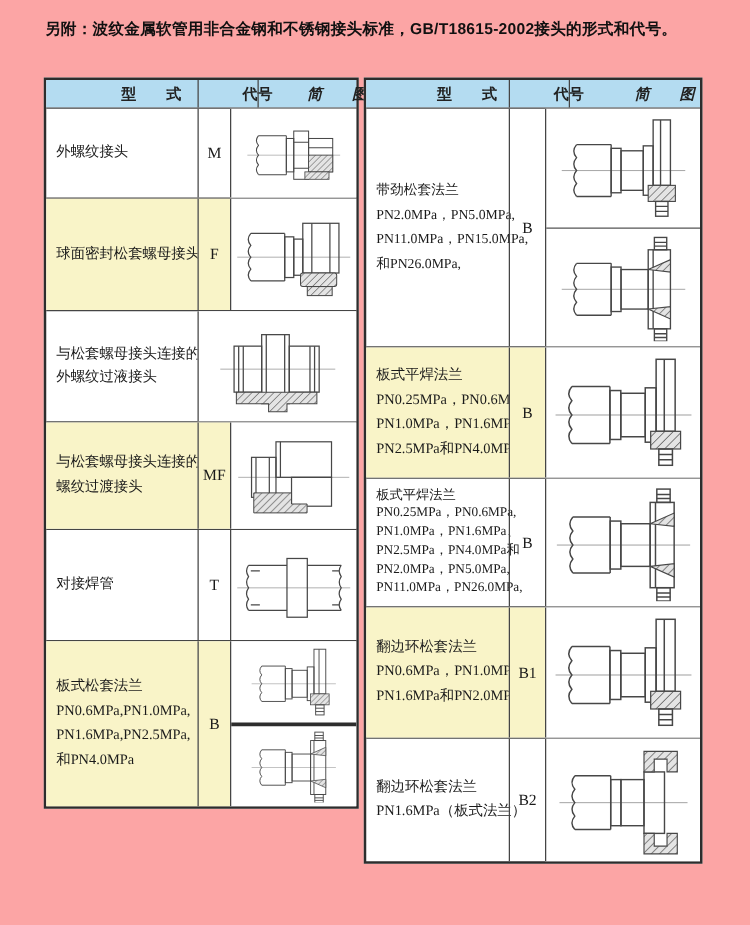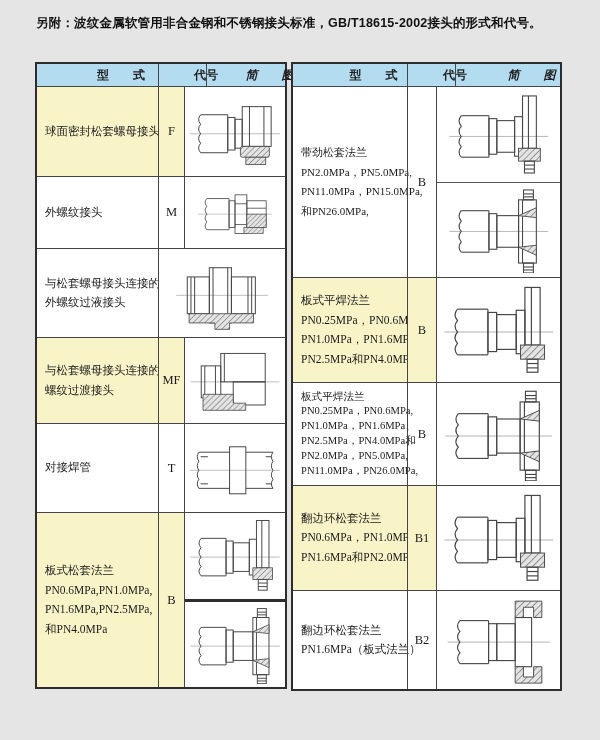--- a/index.html
+++ b/index.html
@@ -1,19 +1,19 @@
 <!DOCTYPE html>
 <html><head>
 <meta charset="utf-8">
 <style>
   html,body{margin:0;padding:0;}
   .page{
     position:relative;
     width:600px;height:740px;
-    background:#e5e5e5;
+    background:#fca5a5;
     overflow:hidden;
     font-family:"Liberation Serif","DejaVu Serif",serif;
     color:#1a1a1a;
   }
   .title{
     position:absolute;left:36px;top:15px;width:540px;
     font-family:"Liberation Sans","DejaVu Sans",sans-serif;
     font-size:12.5px;font-weight:bold;letter-spacing:0.2px;color:#111;
   }
   .tbl{
@@ -58,50 +58,20 @@
 <body>
 
 <div class="page">
   <div class="title">另附：波纹金属软管用非合金钢和不锈钢接头标准，GB/T18615-2002接头的形式和代号。</div>
   <div class="tbl t0">
       <div class="trow thead">
         <div class="cell c-type">型　　式</div>
         <div class="cell c-code">代号</div>
         <div class="cell c-diag">简　　图</div>
       </div>
-      <div class="trow body hl" style="height:90px">
-        <div class="cell c-type" style="line-height:19.5px;font-size:11.5px">
-          <div class="tline">球面密封松套螺母接头</div>
-        </div>
-        <div class="cell c-code">F</div>
-        <div class="cell c-diag">
-          <div class="dwrap">
-            <svg viewBox="0 0 104 88" preserveAspectRatio="xMidYMid meet">
-              <defs>
-                <pattern id="h2" width="4.5" height="4.5" patternUnits="userSpaceOnUse" patternTransform="rotate(45)">
-                  <rect width="4.5" height="4.5" fill="#e4e4e4"></rect>
-                  <line x1="0" y1="0" x2="0" y2="4.5" stroke="#5a5a5a" stroke-width="1.1"></line>
-                </pattern>
-              </defs>
-              <line x1="2" y1="46" x2="102" y2="46" stroke="#999" stroke-width="0.7"></line>
-              <path d="M14,25 q-4.5,5.3 0,10.5 q-4.5,5.3 0,10.5 q-4.5,5.3 0,10.5 q-4.5,5.3 0,10.5" stroke="#474747" stroke-width="1.1" fill="none"></path>
-              <line x1="14" y1="25" x2="44" y2="25" stroke="#474747" stroke-width="1.1" fill="none"></line>
-              <line x1="14" y1="67" x2="44" y2="67" stroke="#474747" stroke-width="1.1" fill="none"></line>
-              <line x1="44" y1="25" x2="44" y2="67" stroke="#474747" stroke-width="1.1" fill="none"></line>
-              <rect x="44" y="28" width="8" height="36" stroke="#474747" stroke-width="1.1" fill="none"></rect>
-              <rect x="52" y="30" width="8" height="32" stroke="#474747" stroke-width="1.1" fill="none"></rect>
-              <rect x="60" y="16" width="32" height="44" stroke="#474747" stroke-width="1.1" fill="none"></rect>
-              <line x1="68" y1="16" x2="68" y2="60" stroke="#474747" stroke-width="1.1" fill="none"></line>
-              <line x1="84" y1="16" x2="84" y2="60" stroke="#474747" stroke-width="1.1" fill="none"></line>
-              <rect x="58" y="60" width="32" height="12" rx="2" fill="url(#h2)" stroke="#474747" stroke-width="0.9"></rect>
-              <rect x="64" y="72" width="22" height="8" fill="url(#h2)" stroke="#474747" stroke-width="0.9"></rect>
-            </svg>
-          </div>
-        </div>
-      </div>
       <div class="trow body" style="height:72px">
         <div class="cell c-type" style="line-height:19.5px;font-size:11.5px">
           <div class="tline">外螺纹接头</div>
         </div>
         <div class="cell c-code">M</div>
         <div class="cell c-diag">
           <div class="dwrap">
             <svg viewBox="0 0 104 88" preserveAspectRatio="xMidYMid meet">
               <defs>
                 <pattern id="h1" width="4.5" height="4.5" patternUnits="userSpaceOnUse" patternTransform="rotate(45)">
@@ -119,20 +89,50 @@
               <line x1="52" y1="32" x2="68" y2="32" stroke="#474747" stroke-width="1.1" fill="none"></line>
               <line x1="52" y1="60" x2="68" y2="60" stroke="#474747" stroke-width="1.1" fill="none"></line>
               <rect x="68" y="28" width="26" height="36" stroke="#474747" stroke-width="1.1" fill="none"></rect>
               <line x1="68" y1="38" x2="94" y2="38" stroke="#474747" stroke-width="1.1" fill="none"></line>
               <rect x="68" y="46" width="26" height="18" fill="url(#h1)" stroke="#474747" stroke-width="0.9"></rect>
               <rect x="64" y="64" width="26" height="8" fill="url(#h1)" stroke="#474747" stroke-width="0.9"></rect>
             </svg>
           </div>
         </div>
       </div>
+      <div class="trow body hl" style="height:90px">
+        <div class="cell c-type" style="line-height:19.5px;font-size:11.5px">
+          <div class="tline">球面密封松套螺母接头</div>
+        </div>
+        <div class="cell c-code">F</div>
+        <div class="cell c-diag">
+          <div class="dwrap">
+            <svg viewBox="0 0 104 88" preserveAspectRatio="xMidYMid meet">
+              <defs>
+                <pattern id="h2" width="4.5" height="4.5" patternUnits="userSpaceOnUse" patternTransform="rotate(45)">
+                  <rect width="4.5" height="4.5" fill="#e4e4e4"></rect>
+                  <line x1="0" y1="0" x2="0" y2="4.5" stroke="#5a5a5a" stroke-width="1.1"></line>
+                </pattern>
+              </defs>
+              <line x1="2" y1="46" x2="102" y2="46" stroke="#999" stroke-width="0.7"></line>
+              <path d="M14,25 q-4.5,5.3 0,10.5 q-4.5,5.3 0,10.5 q-4.5,5.3 0,10.5 q-4.5,5.3 0,10.5" stroke="#474747" stroke-width="1.1" fill="none"></path>
+              <line x1="14" y1="25" x2="44" y2="25" stroke="#474747" stroke-width="1.1" fill="none"></line>
+              <line x1="14" y1="67" x2="44" y2="67" stroke="#474747" stroke-width="1.1" fill="none"></line>
+              <line x1="44" y1="25" x2="44" y2="67" stroke="#474747" stroke-width="1.1" fill="none"></line>
+              <rect x="44" y="28" width="8" height="36" stroke="#474747" stroke-width="1.1" fill="none"></rect>
+              <rect x="52" y="30" width="8" height="32" stroke="#474747" stroke-width="1.1" fill="none"></rect>
+              <rect x="60" y="16" width="32" height="44" stroke="#474747" stroke-width="1.1" fill="none"></rect>
+              <line x1="68" y1="16" x2="68" y2="60" stroke="#474747" stroke-width="1.1" fill="none"></line>
+              <line x1="84" y1="16" x2="84" y2="60" stroke="#474747" stroke-width="1.1" fill="none"></line>
+              <rect x="58" y="60" width="32" height="12" rx="2" fill="url(#h2)" stroke="#474747" stroke-width="0.9"></rect>
+              <rect x="64" y="72" width="22" height="8" fill="url(#h2)" stroke="#474747" stroke-width="0.9"></rect>
+            </svg>
+          </div>
+        </div>
+      </div>
       <div class="trow body" style="height:89px">
         <div class="cell c-type" style="line-height:19.5px;font-size:11.5px">
           <div class="tline">与松套螺母接头连接的</div>
           <div class="tline">外螺纹过液接头</div>
         </div>
         <div class="cell c-diag">
           <div class="dwrap">
             <svg viewBox="0 0 104 88" preserveAspectRatio="xMidYMid meet">
               <defs>
                 <pattern id="h3" width="4.5" height="4.5" patternUnits="userSpaceOnUse" patternTransform="rotate(45)">
@@ -205,21 +205,21 @@
               <rect x="46" y="20" width="18" height="52" stroke="#474747" stroke-width="1.1" fill="none"></rect>
               <line x1="64" y1="26" x2="94" y2="26" stroke="#474747" stroke-width="1.1" fill="none"></line>
               <line x1="64" y1="66" x2="94" y2="66" stroke="#474747" stroke-width="1.1" fill="none"></line>
               <path d="M94,26 q-3.5,5 0,10 q-3.5,5 0,10 q-3.5,5 0,10 q-3.5,5 0,10" stroke="#474747" stroke-width="1.1" fill="none"></path>
               <line x1="86" y1="31" x2="92" y2="31" stroke="#474747" stroke-width="1.1" fill="none"></line>
               <line x1="86" y1="61" x2="92" y2="61" stroke="#474747" stroke-width="1.1" fill="none"></line>
             </svg>
           </div>
         </div>
       </div>
-      <div class="trow body hl" style="height:175px">
+      <div class="trow body hl" style="height:133px">
         <div class="cell c-type" style="line-height:19.5px;font-size:11.5px">
           <div class="tline">板式松套法兰</div>
           <div class="tline">PN0.6MPa,PN1.0MPa,</div>
           <div class="tline">PN1.6MPa,PN2.5MPa,</div>
           <div class="tline">和PN4.0MPa</div>
         </div>
         <div class="cell c-code">B</div>
         <div class="cell c-diag">
           <div class="dwrap">
             <svg viewBox="0 0 104 88" preserveAspectRatio="xMidYMid meet">

